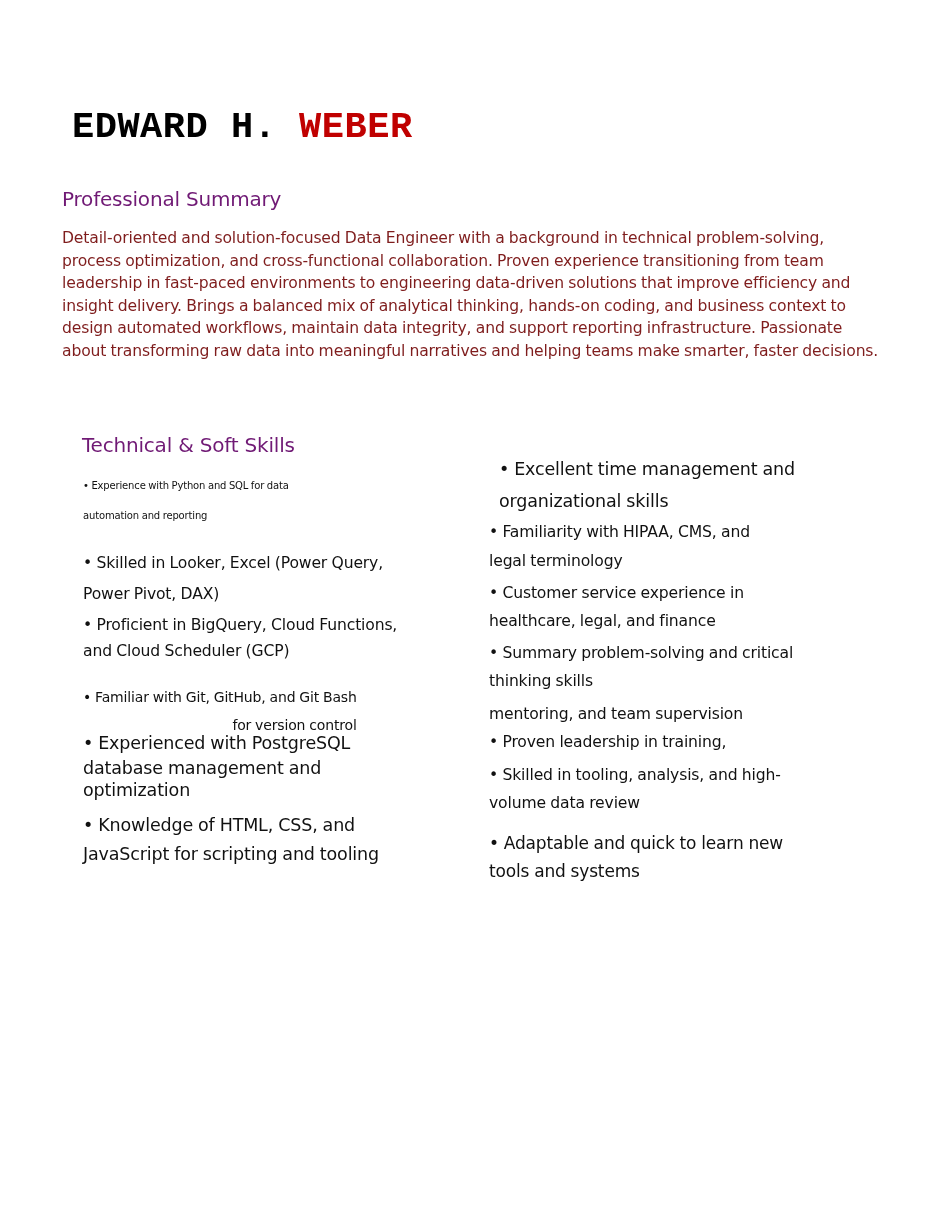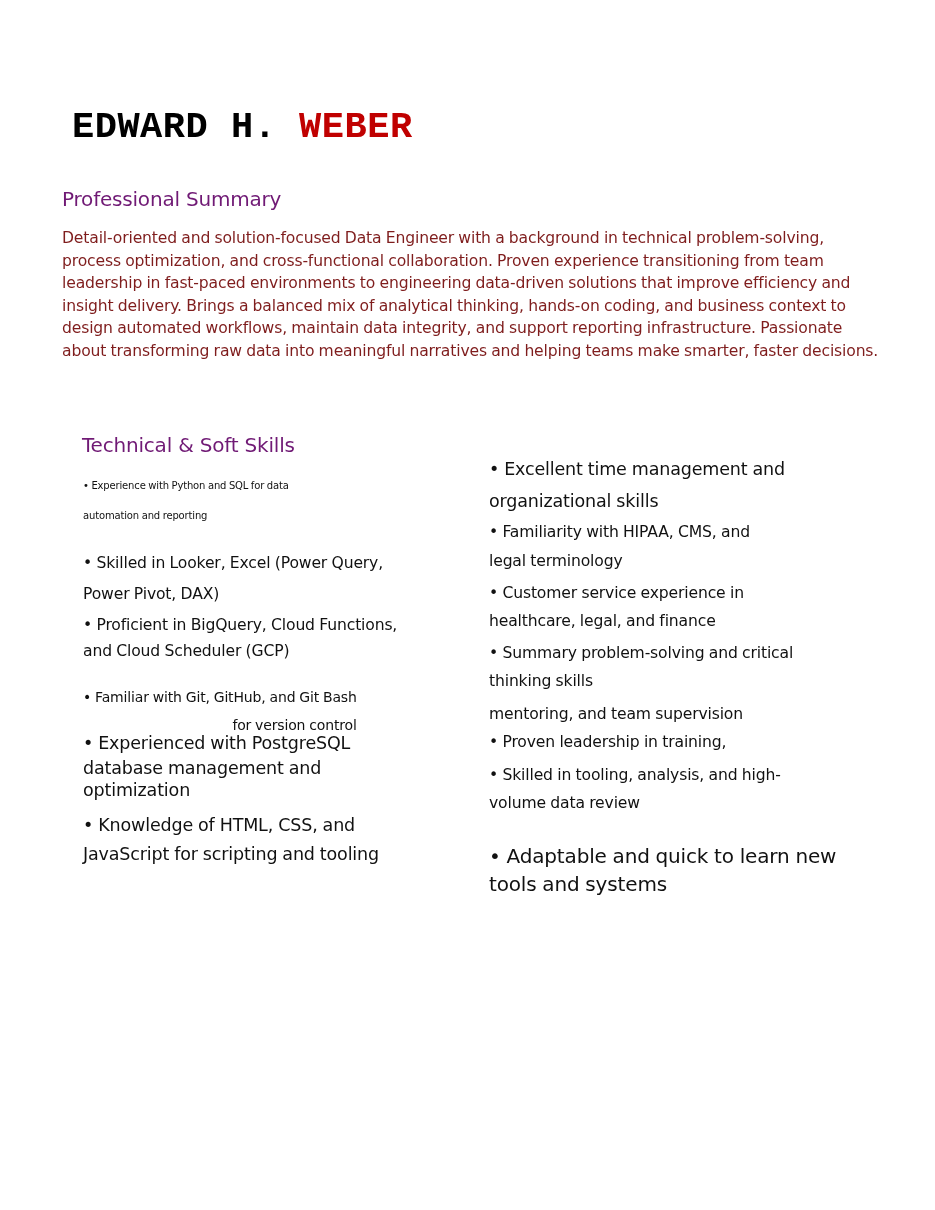--- a/index.html
+++ b/index.html
@@ -85,27 +85,27 @@
     
     .l1 { top: 0px;   font-size: 10px; line-height: 30px; }
     .l2 { top: 77px;  font-size: 15.6px; line-height: 31px; }
     .l3 { top: 141px; font-size: 15.6px; line-height: 26px; }
     .l4 { top: 212px; font-size: 14px; line-height: 28px; text-align: right; }
     .l5 { top: 258px; font-size: 17.5px; line-height: 22px; }
     .l5 .l5b { display: block; line-height: 28px; }
     .l6 { top: 340px; font-size: 17.5px; line-height: 29px; }
 
     
-    .r1 { top: 0px;   font-size: 17.5px; line-height: 32px; }
+    .r1 { top: 0px;   font-size: 17.5px; line-height: 32px; margin-left: 10px; }
     .r2 { top: 65px;  font-size: 15.6px; line-height: 29px; }
     .r3 { top: 126px; font-size: 15.6px; line-height: 28px; }
     .r4 { top: 186px; font-size: 15.6px; line-height: 28px; }
     .r5 { top: 247px; font-size: 15.6px; line-height: 28px; }
     .r6 { top: 308px; font-size: 15.6px; line-height: 28px; }
-    .r7 { top: 389px; font-size: 20px; line-height: 28px; }
+    .r7 { top: 376px; font-size: 17px; line-height: 28px; }
 
     .skill span { display: block; white-space: nowrap; }
   </style>
 </head>
 <body>
 
 <div class="page">
 
   <h1 class="name"><span>EDWARD H.</span> <span class="last" style="color: rgb(192, 0, 0);">WEBER</span></h1>
 

